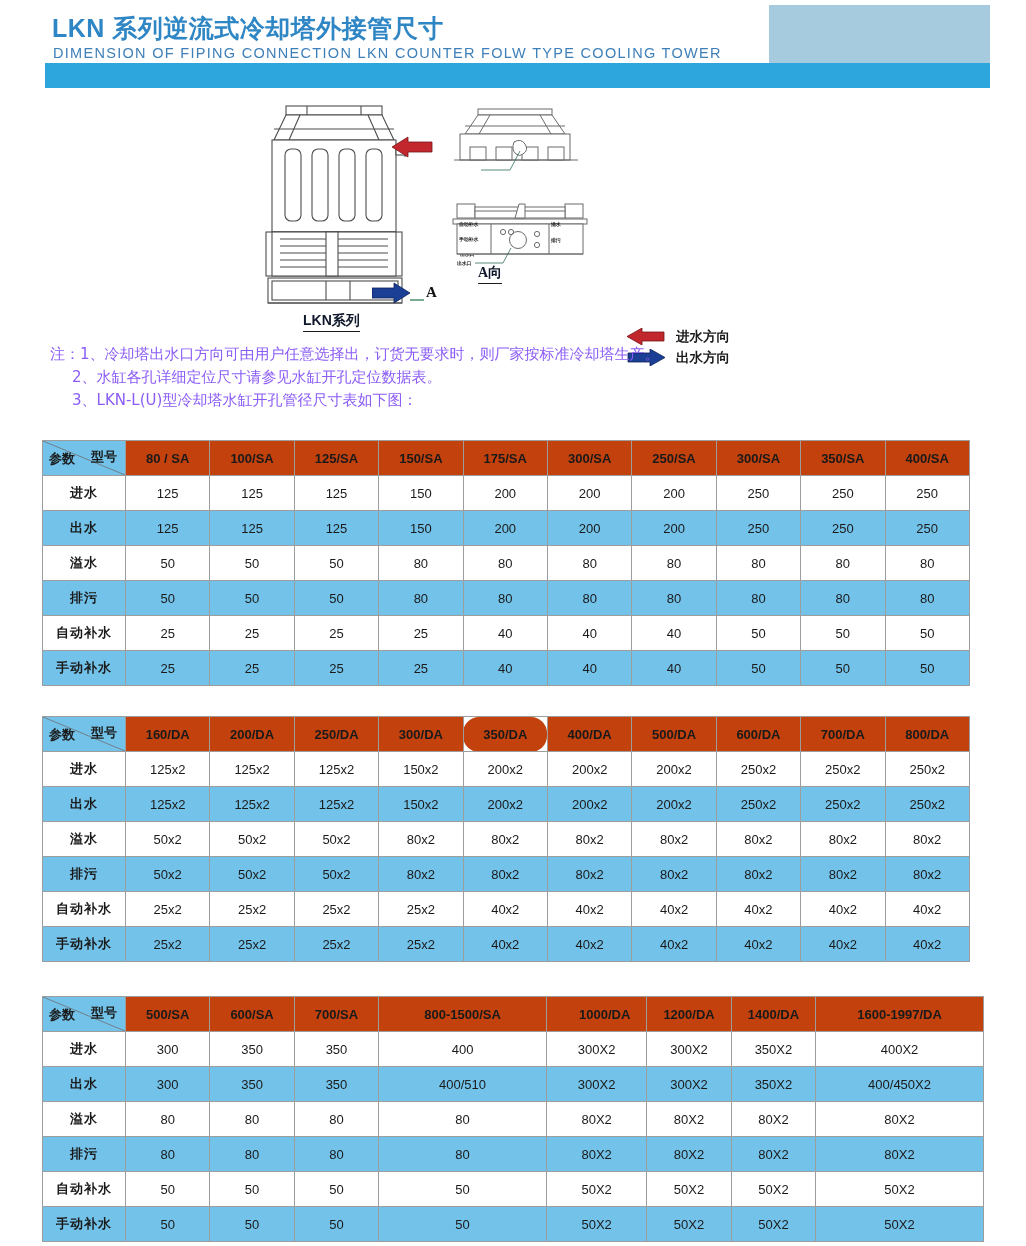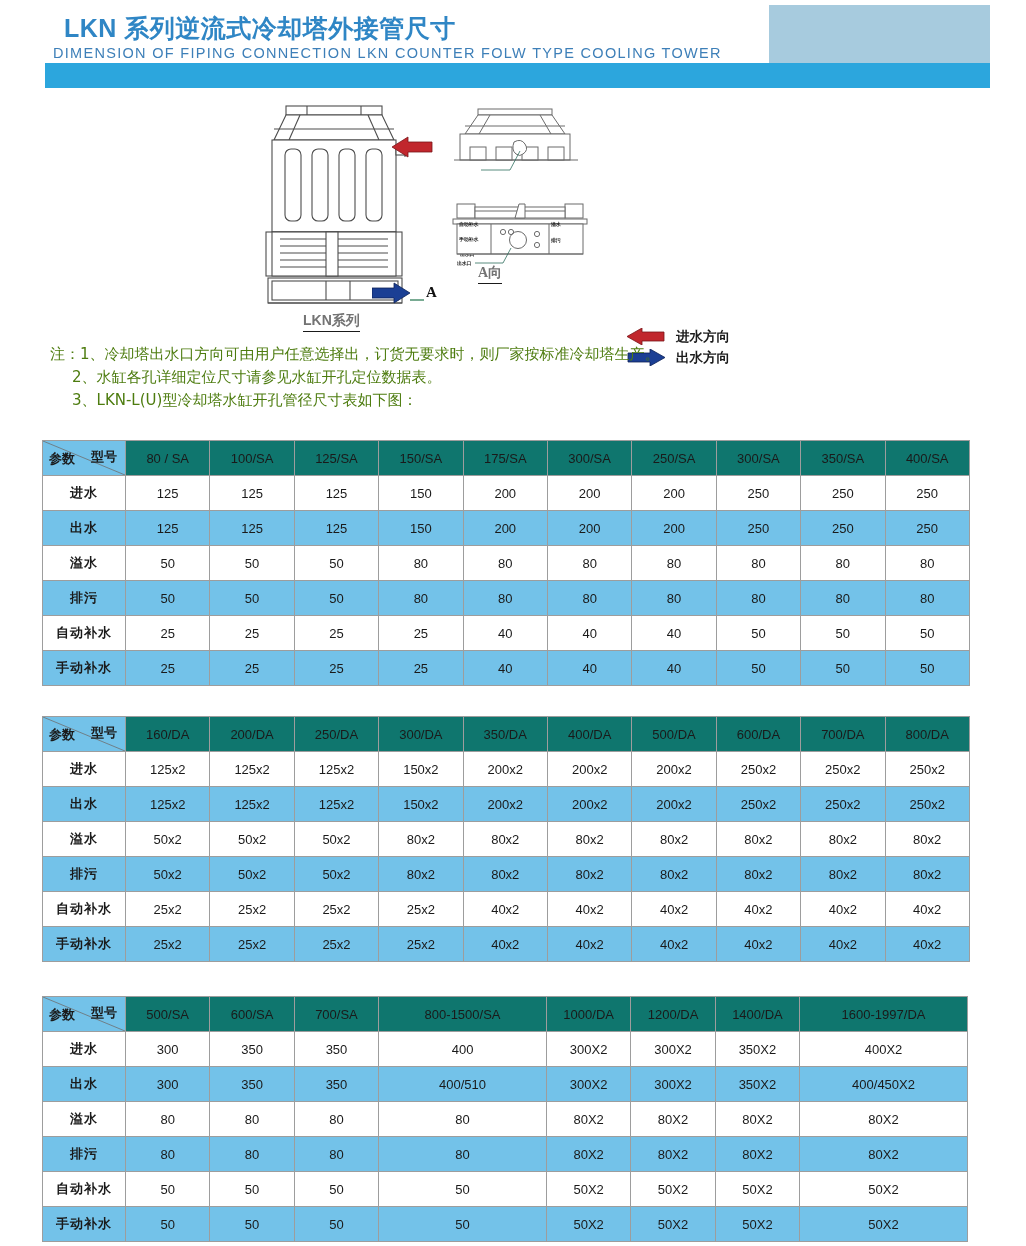--- a/index.html
+++ b/index.html
@@ -36,42 +36,41 @@
     background: #2ca6dd;
   }
   #title-cn {
     position: absolute;
     left: 52px; top: 12px;
     font-size: 25px;
     font-weight: bold;
     color: #2f86c5;
     letter-spacing: 0.5px;
     white-space: nowrap;
-    margin-left: 12px;
   }
   #title-en {
     position: absolute;
     left: 53px; top: 45px;
     font-size: 14.5px;
     color: #3d7fb8;
     letter-spacing: 1.3px;
     white-space: nowrap;
   }
 
   
   #diagram {
     position: absolute;
     left: 0; top: 96px;
     width: 1026px;
     height: 240px;
   }
   .dwg-caption {
     position: absolute;
     font-weight: bold;
-    color: #737373;
+    color: #0f172a;
     white-space: nowrap;
   }
   .lbl-tiny {
     position: absolute;
     font-size: 5px;
     font-weight: bold;
     color: #1a1a1a;
     white-space: nowrap;
     letter-spacing: -0.2px;
   }
@@ -92,21 +91,21 @@
   }
 
   
   #notes {
     position: absolute;
     left: 50px; top: 343px;
     width: 940px;
   }
   .note-line {
     font-size: 15px;
-    color: #4d7c0f;
+    color: #8b5cf6;
     line-height: 23px;
     white-space: nowrap;
     font-family: "DejaVu Sans", "Liberation Sans", sans-serif;
   }
   .note-line.indent { padding-left: 22px; }
 
   
   .tbl-wrap { position: absolute; left: 42px; width: 916px; }
   #tbl1 { top: 440px; }
   #tbl2 { top: 716px; }
@@ -149,24 +148,24 @@
   }
   td.corner .cn-param {
     position: absolute;
     left: 6px; bottom: 7px;
     font-size: 13px;
     font-weight: bold;
     font-family: Liberation Mono, monospace;
     margin-top: 8px;
   }
   td.headcell {
-    background: #0f766e;
+    background: #c2410c;
     height: 66px;
     font-size: 13.5px;
-    font-weight: normal;
+    font-weight: bold;
   }
   td.rowlabel {
     font-size: 14px;
     font-weight: bold;
     font-family: "DejaVu Sans", "Liberation Sans", sans-serif;
     letter-spacing: 1px;
   }
   tr.band-white td { background: #ffffff; }
   tr.band-blue  td { background: #73c2e9; }
 </style>
@@ -420,21 +419,21 @@
             <svg class="diag" preserveAspectRatio="none" viewBox="0 0 100 100">
               <line x1="0" y1="0" x2="100" y2="100" stroke="#6f6f6f" stroke-width="0.8" vector-effect="non-scaling-stroke"></line>
             </svg>
             <span class="cn-model">型号</span>
             <span class="cn-param">参数</span>
           </td>
           <td class="headcell" style="width: 83.4px;">160/DA</td>
           <td class="headcell" style="width: 83.4px;">200/DA</td>
           <td class="headcell" style="width: 83.4px;">250/DA</td>
           <td class="headcell" style="width: 83.4px;">300/DA</td>
-          <td class="headcell" style="width: 83.4px;">350/DA</td>
+          <td class="headcell" style="width: 83.4px; border-radius: 16px;">350/DA</td>
           <td class="headcell" style="width: 83.4px;">400/DA</td>
           <td class="headcell" style="width: 83.4px;">500/DA</td>
           <td class="headcell" style="width: 83.4px;">600/DA</td>
           <td class="headcell" style="width: 83.4px;">700/DA</td>
           <td class="headcell" style="width: 83.4px;">800/DA</td>
         </tr>
         <tr class="band-white">
           <td class="rowlabel">进水</td>
           <td>125x2</td>
           <td>125x2</td>
@@ -523,21 +522,21 @@
             <svg class="diag" preserveAspectRatio="none" viewBox="0 0 100 100">
               <line x1="0" y1="0" x2="100" y2="100" stroke="#6f6f6f" stroke-width="0.8" vector-effect="non-scaling-stroke"></line>
             </svg>
             <span class="cn-model">型号</span>
             <span class="cn-param">参数</span>
           </td>
           <td class="headcell" style="width: 83.4px;">500/SA</td>
           <td class="headcell" style="width: 83.4px;">600/SA</td>
           <td class="headcell" style="width: 83.4px;">700/SA</td>
           <td class="headcell" style="width: 166.8px;">800-1500/SA</td>
-          <td class="headcell" style="width: 83.4px;">1000/DA</td>
+          <td class="headcell" style="width: 83.4px; padding-left: 16px;">1000/DA</td>
           <td class="headcell" style="width: 83.4px;">1200/DA</td>
           <td class="headcell" style="width: 83.4px;">1400/DA</td>
           <td class="headcell" style="width: 166.8px;">1600-1997/DA</td>
         </tr>
         <tr class="band-white">
           <td class="rowlabel">进水</td>
           <td>300</td>
           <td>350</td>
           <td>350</td>
           <td>400</td>

